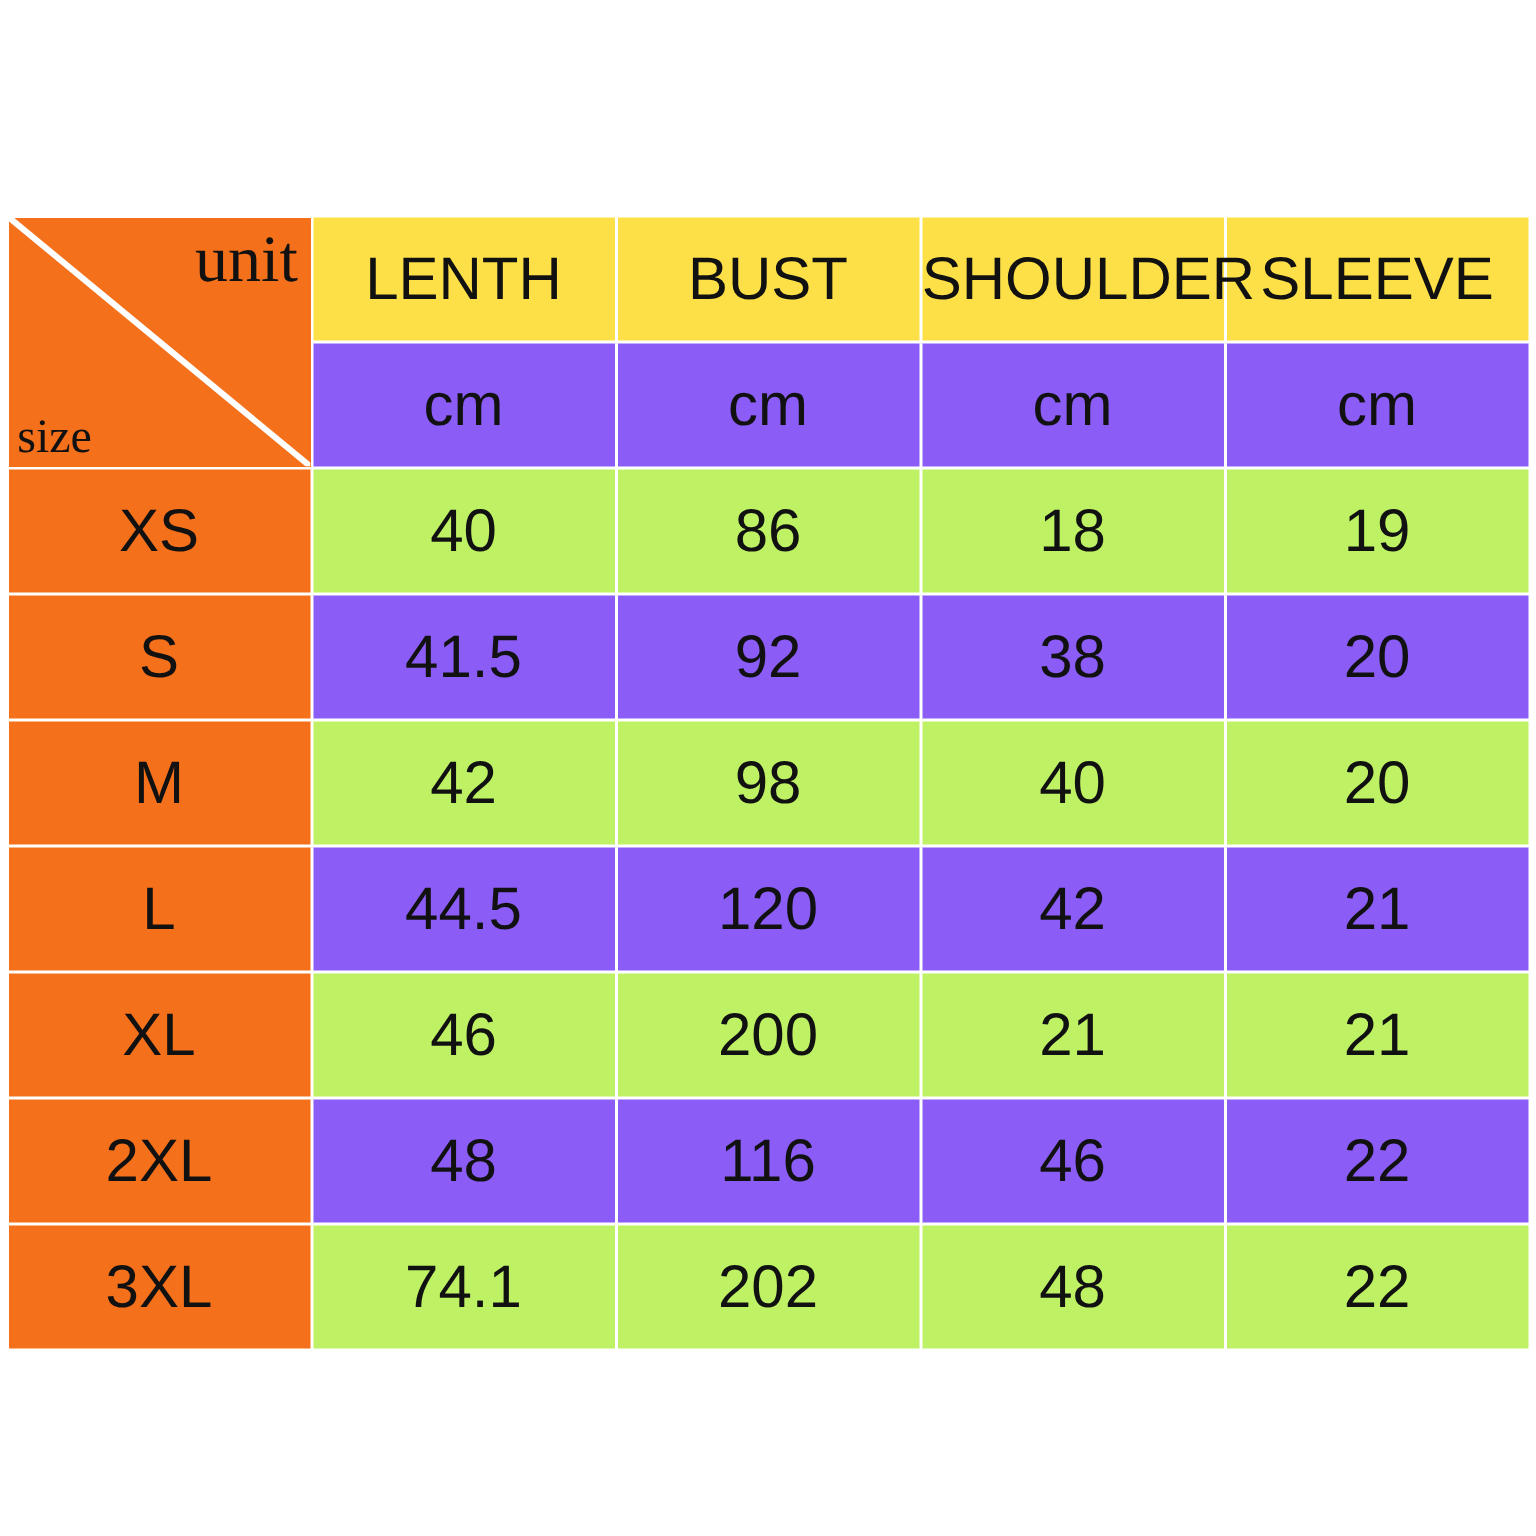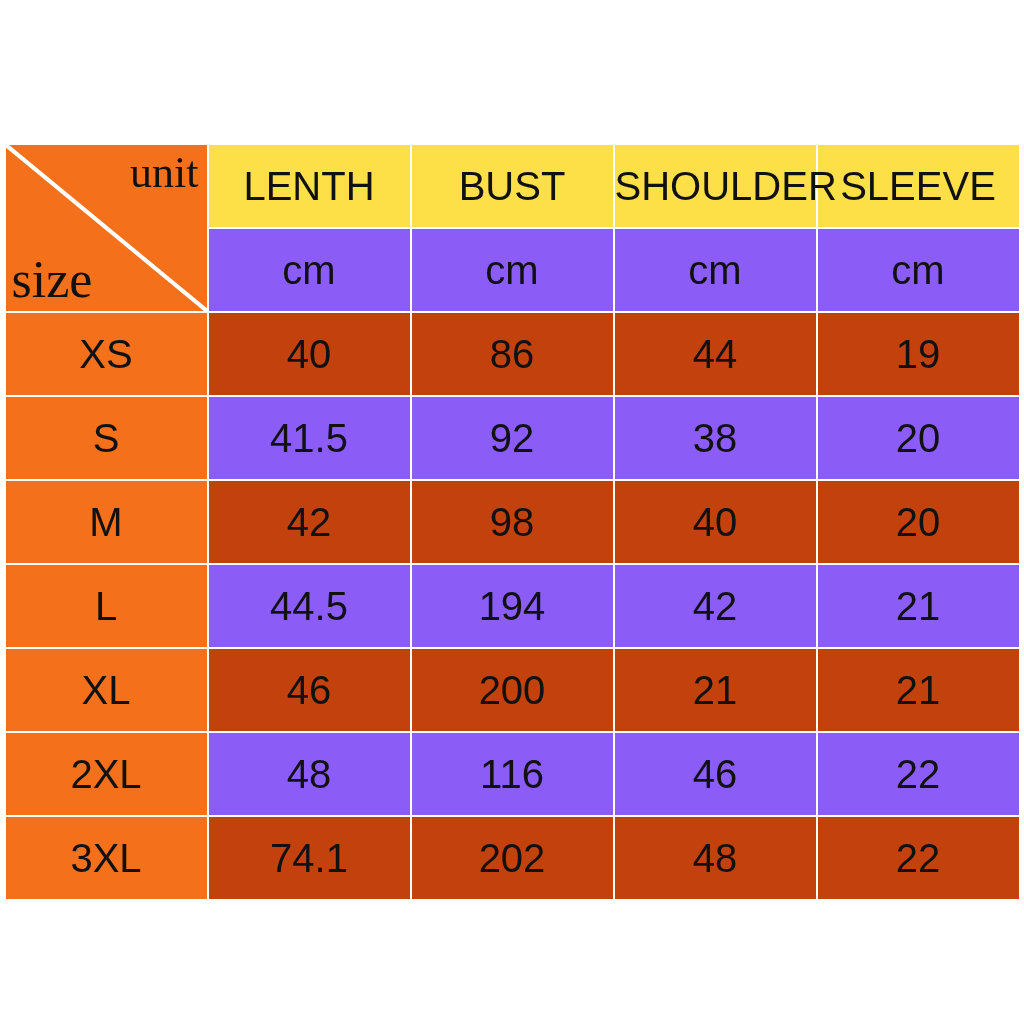--- a/index.html
+++ b/index.html
@@ -67,42 +67,42 @@
     right: 8px;
     top: 2px;
     font-size: 44px;
     color: #111111;
     font-family: "Liberation Serif", serif;
   }
   td.corner .sizelbl {
     position: absolute;
     left: 6px;
     bottom: 2px;
-    font-size: 52px;
+    font-size: 32px;
     color: #111111;
     font-family: "Liberation Serif", serif;
     text-align: center;
   }
 
   
   td.unitcell {
     background: #8b5cf6;
     font-size: 40px;
     height: 82px;
   }
 
   
   td.sizecell {
     background: #F4701B;
     color: #111111;
     font-size: 40px;
   }
 
   
-  td.data-a { background: #c2410c; }
+  td.data-a { background: #bef264; }
   td.data-b { background: #8b5cf6; }
 </style>
 </head>
 <body>
 
 <div id="sizechart-wrap">
   <table class="size-table">
     <colgroup>
       <col class="c-size">
       <col class="c-data">
@@ -128,41 +128,41 @@
         <td class="unitcell">cm</td>
         <td class="unitcell">cm</td>
         <td class="unitcell">cm</td>
         <td class="unitcell">cm</td>
       </tr>
 
       <tr>
         <td class="sizecell">XS</td>
         <td class="data-a">40</td>
         <td class="data-a">86</td>
-        <td class="data-a">44</td>
+        <td class="data-a">18</td>
         <td class="data-a">19</td>
       </tr>
       <tr>
         <td class="sizecell">S</td>
         <td class="data-b">41.5</td>
         <td class="data-b">92</td>
         <td class="data-b">38</td>
         <td class="data-b">20</td>
       </tr>
       <tr>
         <td class="sizecell">M</td>
         <td class="data-a">42</td>
         <td class="data-a">98</td>
         <td class="data-a">40</td>
         <td class="data-a">20</td>
       </tr>
       <tr>
         <td class="sizecell">L</td>
         <td class="data-b">44.5</td>
-        <td class="data-b">194</td>
+        <td class="data-b">120</td>
         <td class="data-b">42</td>
         <td class="data-b">21</td>
       </tr>
       <tr>
         <td class="sizecell">XL</td>
         <td class="data-a">46</td>
         <td class="data-a">200</td>
         <td class="data-a">21</td>
         <td class="data-a">21</td>
       </tr>

